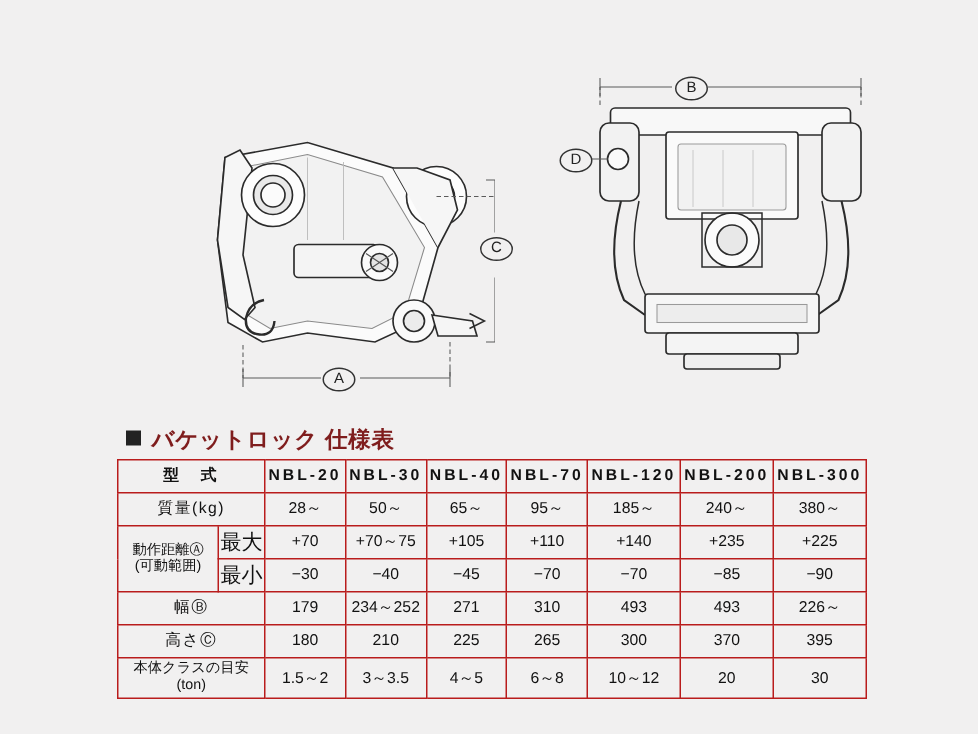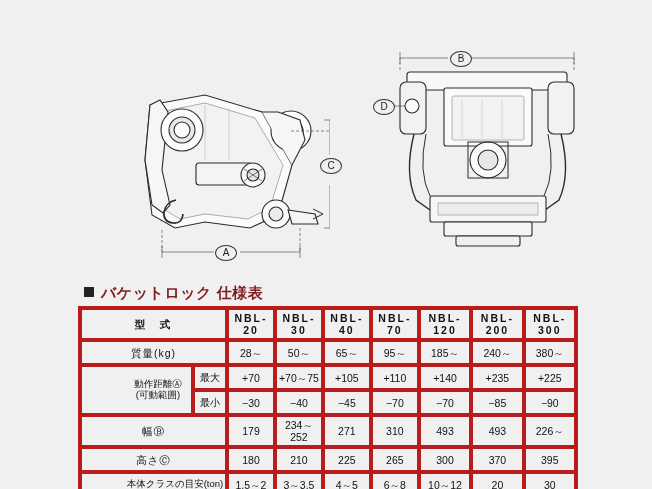--- a/index.html
+++ b/index.html
@@ -35,31 +35,31 @@
 
   
   table.spec{
     position:absolute;left:78px;top:306px;
     width:500px;
     border-collapse:collapse;
     font-size:10.5px;color:#111;
     background:#f1f0f0;
   }
   table.spec td,table.spec th{
-    border:4px solid #b91c1c;
+    border:1px solid #b91c1c;
     text-align:center;
     padding:2px 1px;
     font-weight:normal;
     line-height:1.15;
     height:17px;
   }
   table.spec thead th{font-weight:bold;letter-spacing:2px;}
   .rowhead{width:64px;font-size:10.5px;letter-spacing:1px;}
-  .rowhead.small{font-size:9.5px;letter-spacing:0;padding-left:44px;}
-  .subhead{width:28px;font-size:10px;}
+  .rowhead.small{font-size:9.5px;letter-spacing:0;}
+  .subhead{width:28px;font-size:14px;}
   .note{
     position:absolute;left:78px;top:466px;
     font-size:8.5px;color:#333;letter-spacing:0;
   }
 </style>
 </head>
 <body>
 
 <div class="page">
 

